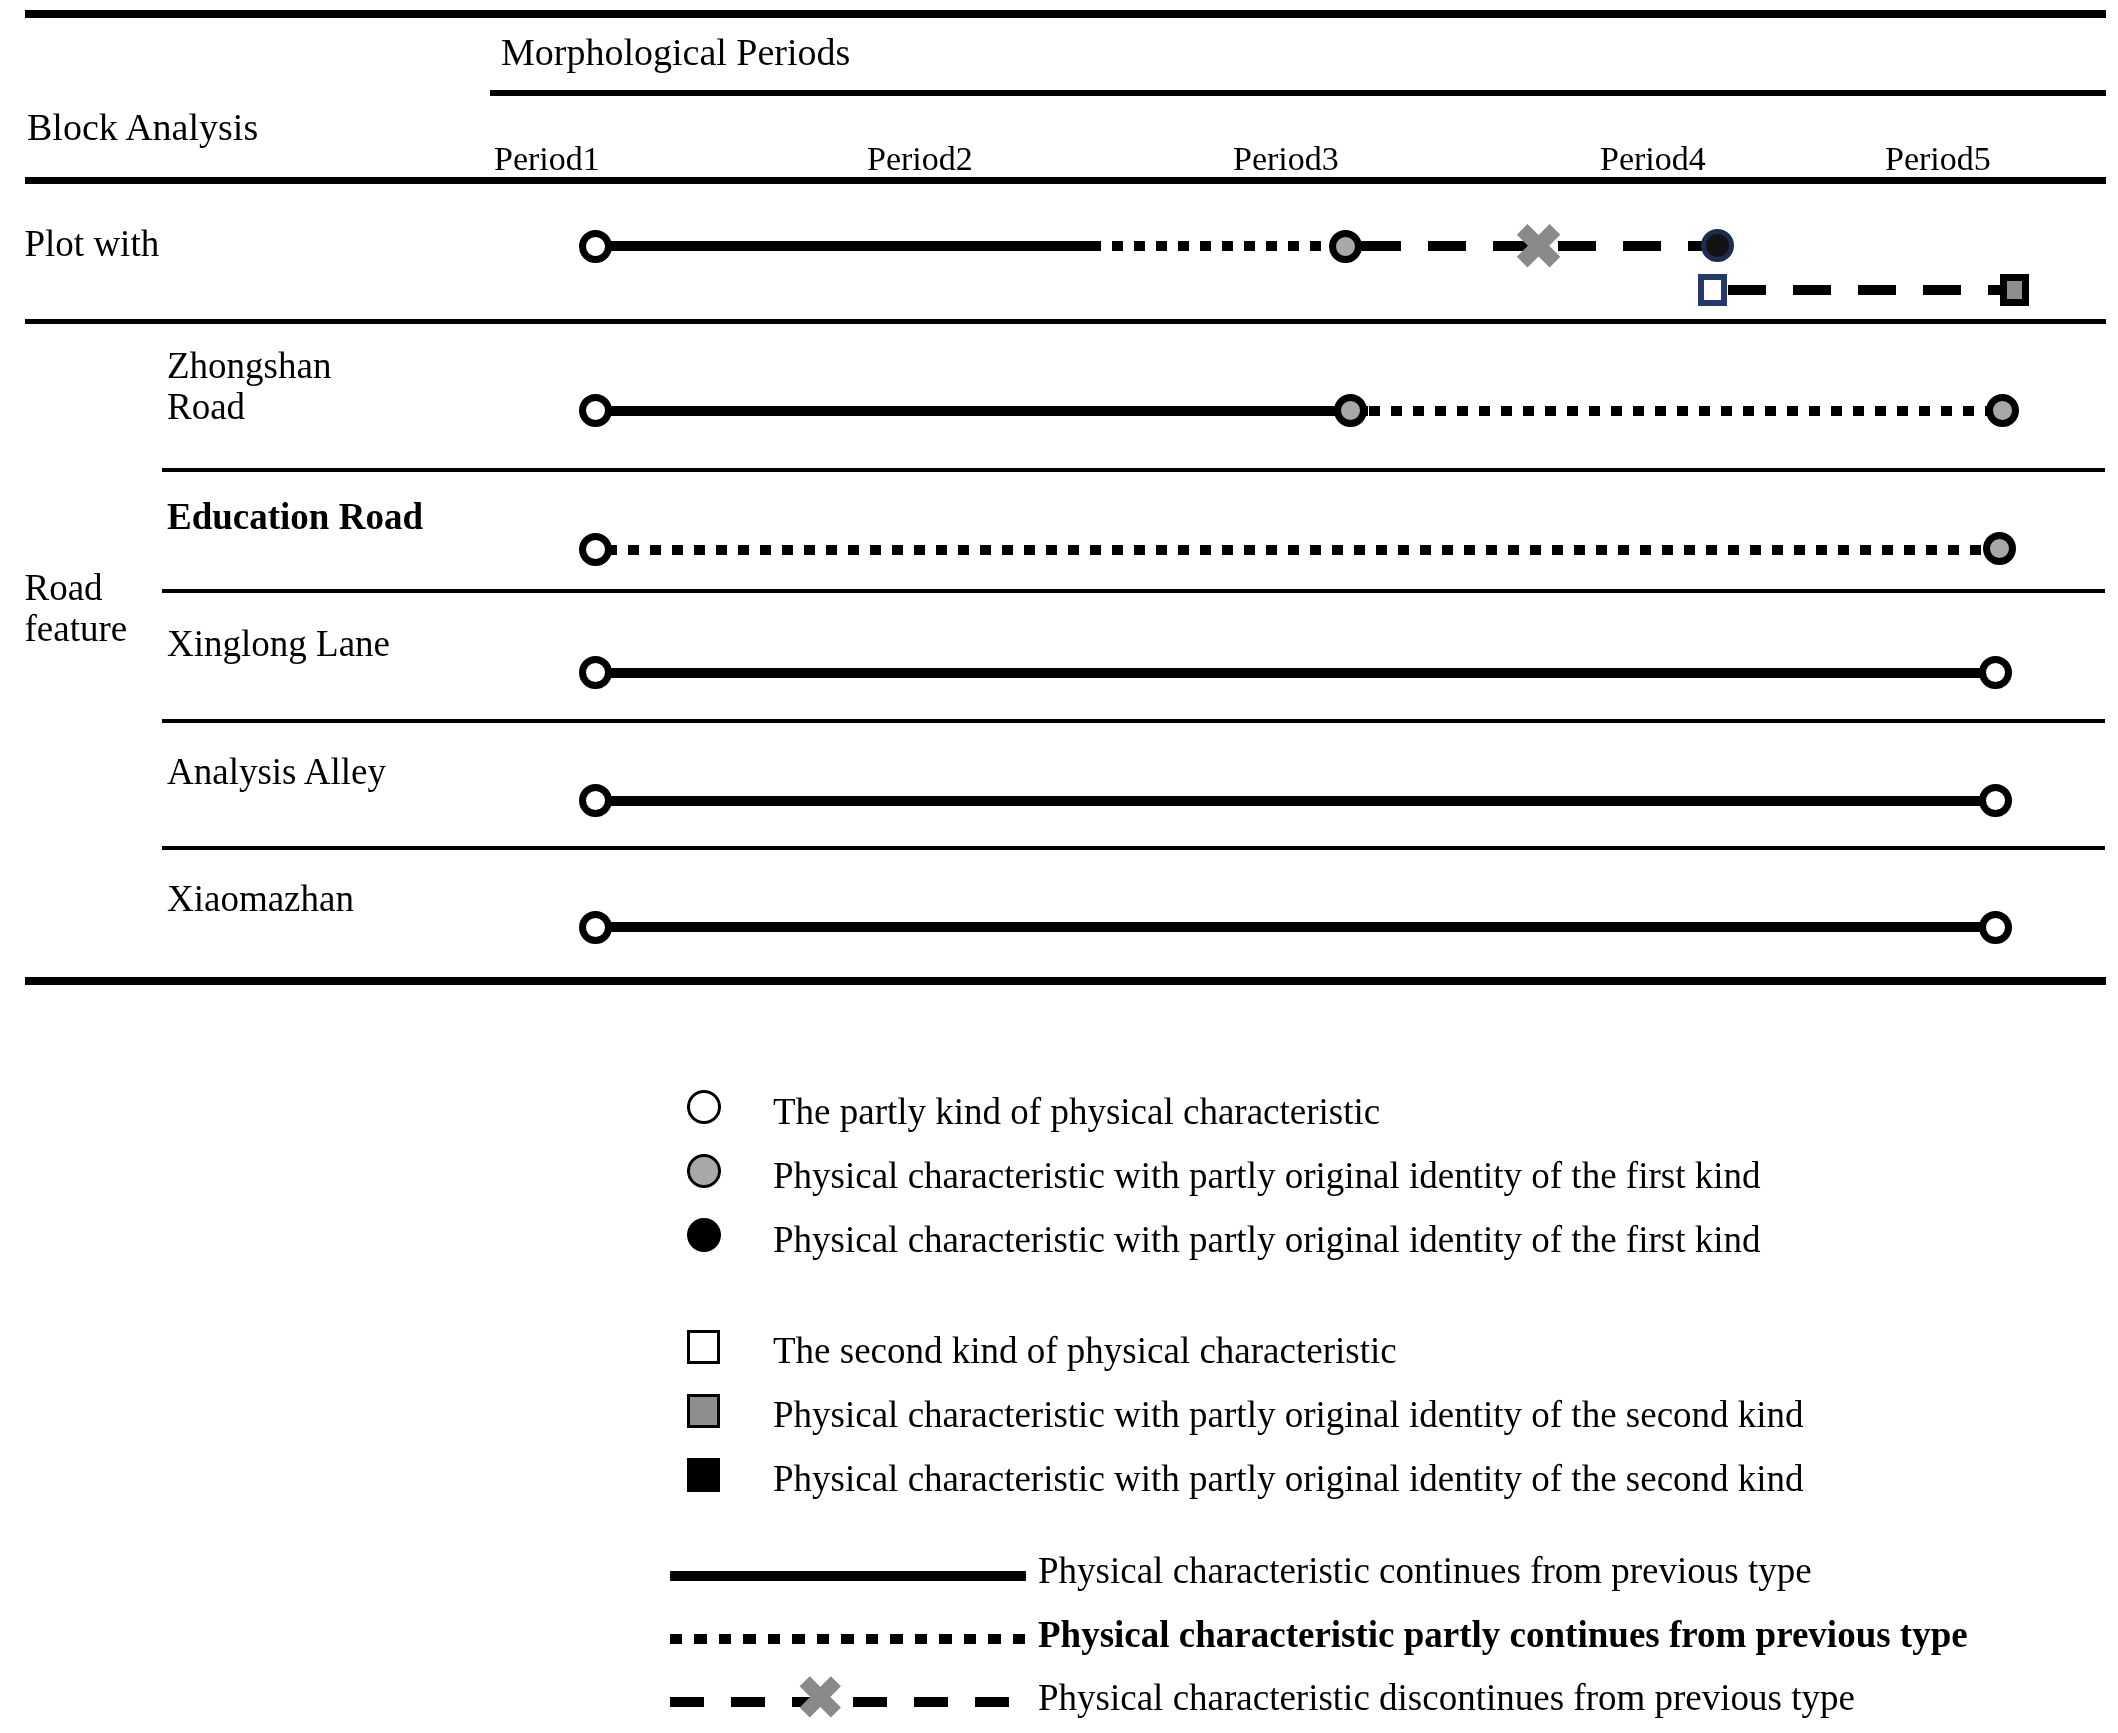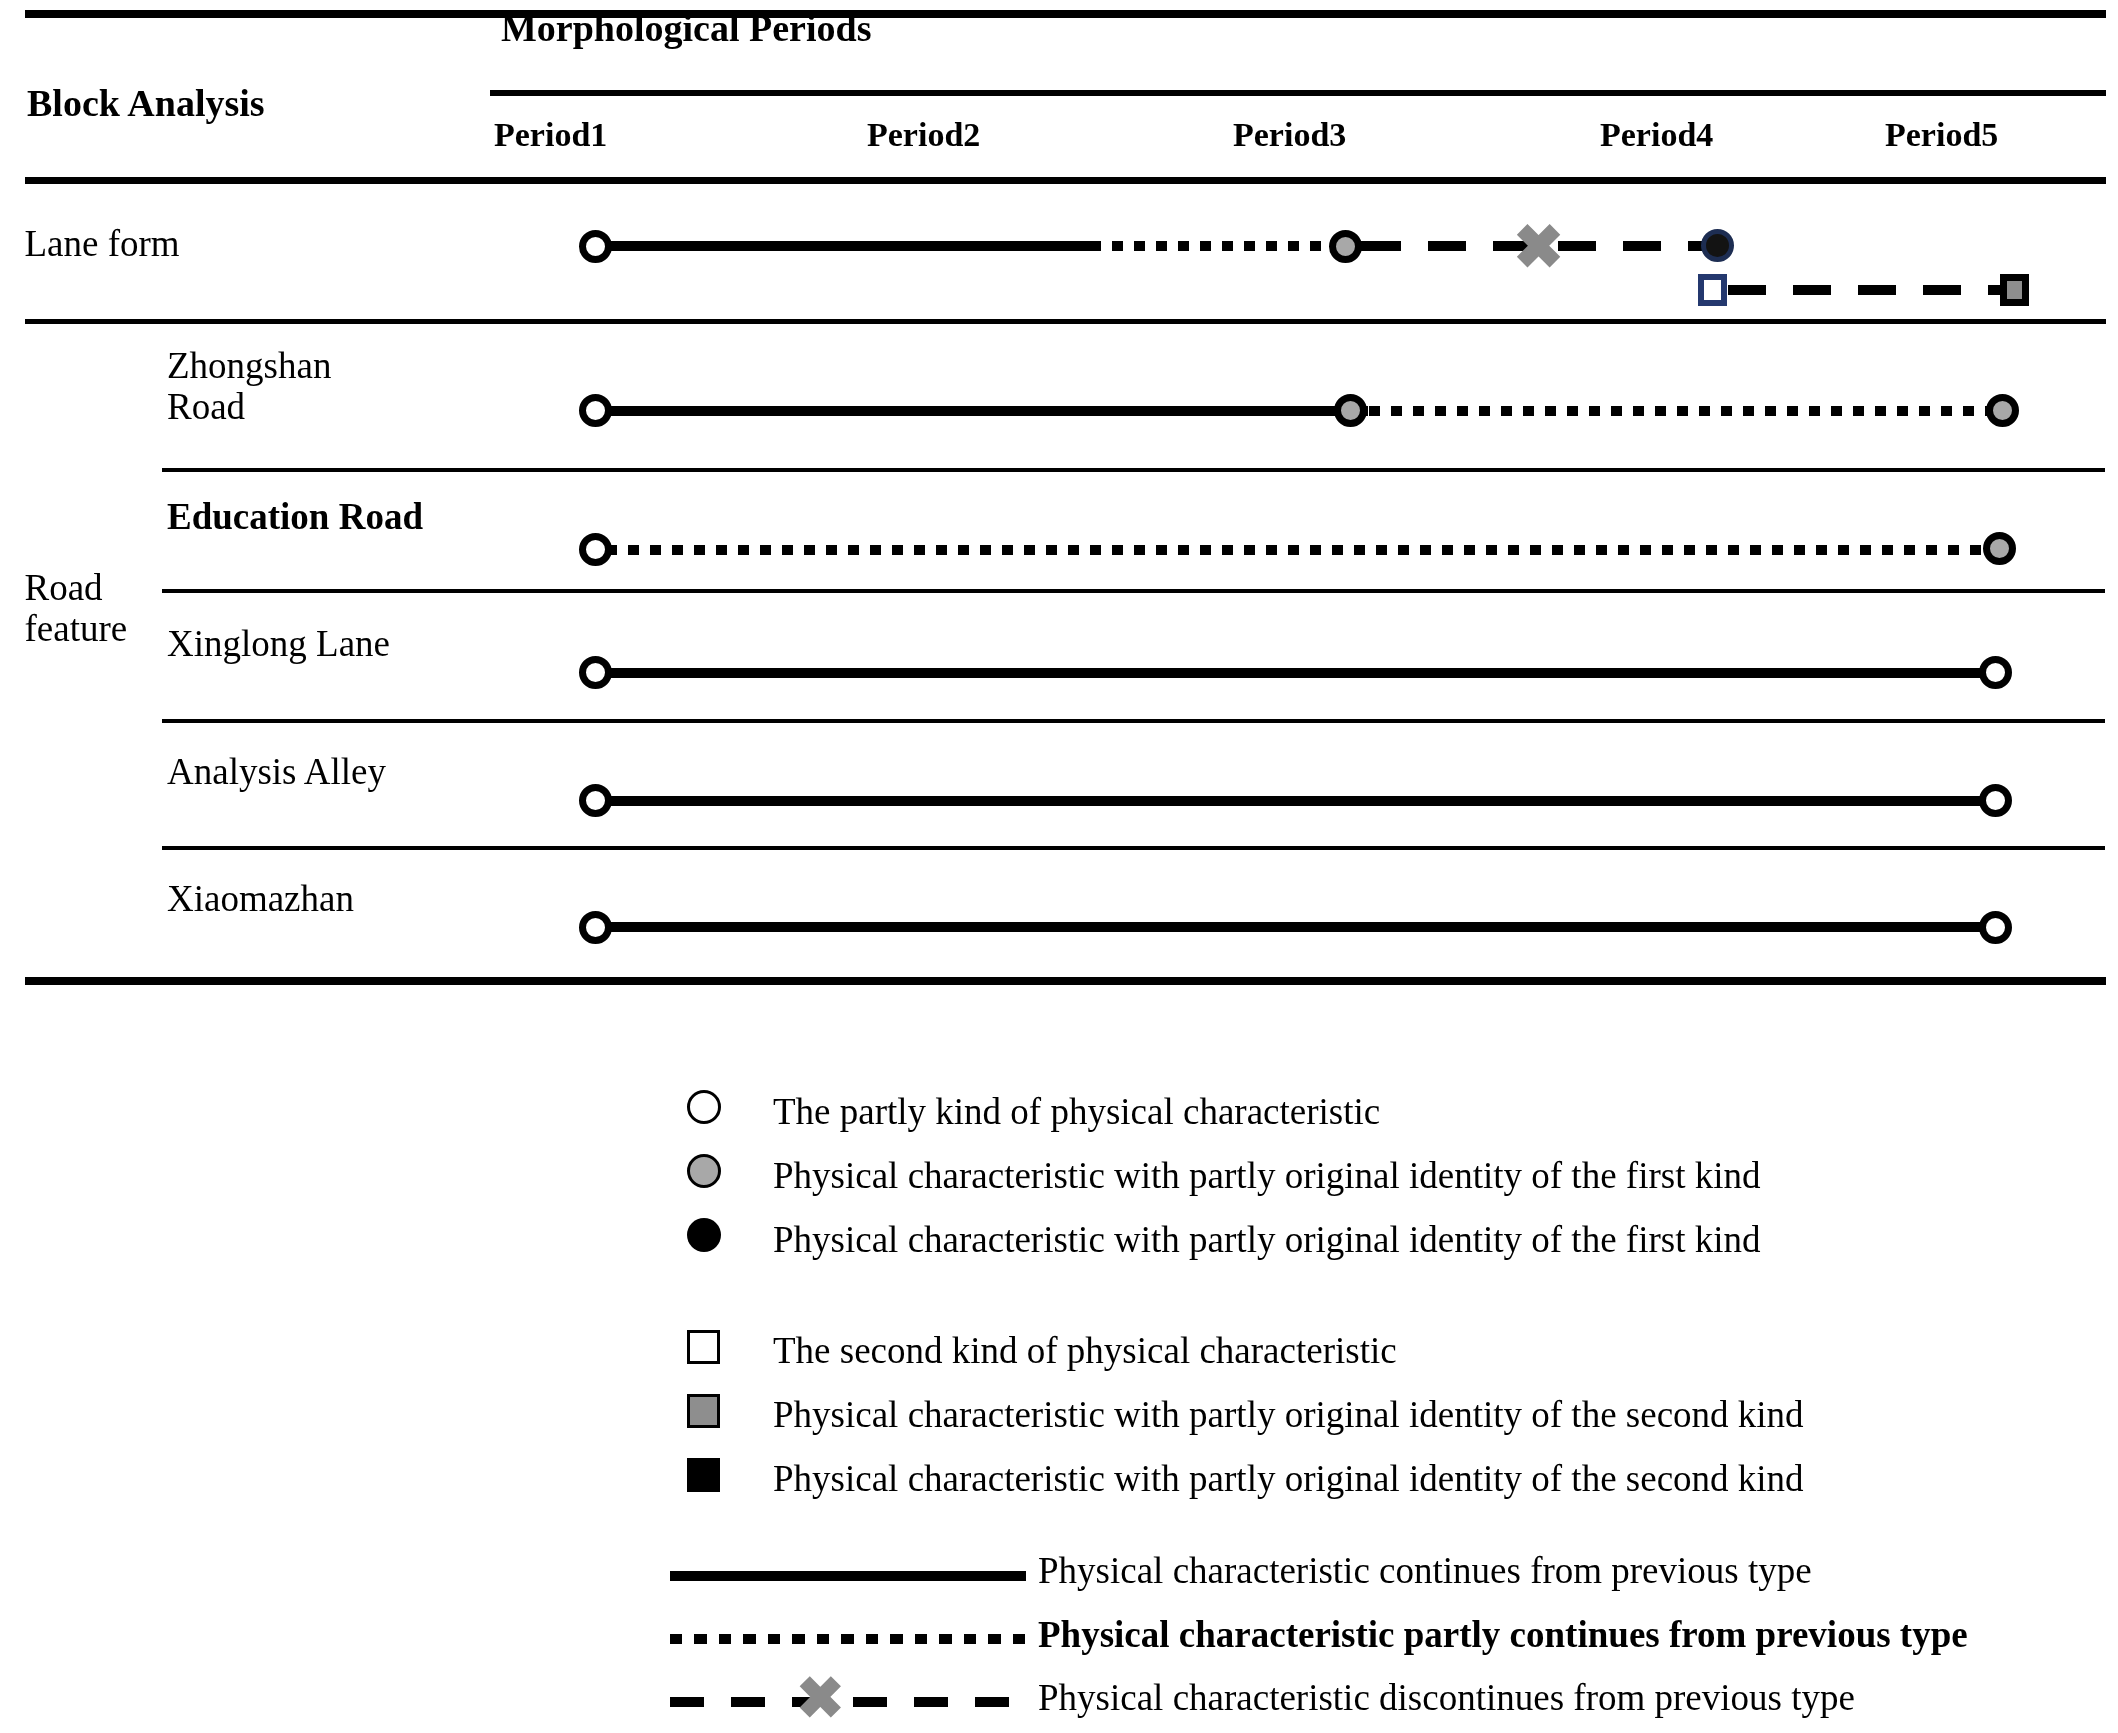--- a/index.html
+++ b/index.html
@@ -29,21 +29,22 @@
     background: #000000;
   }
 
   .lbl {
     position: absolute;
     white-space: pre;
     line-height: 1.12;
   }
 
   .hdr-bold {
-    font-weight: 700;
+    font-weight: 400;
+    margin-top: 24px;
   }
 
   
   #block-analysis {
     left: 27px;
     top: 82px;
     font-size: 38px;
   }
   #morph-title {
     left: 501px;
@@ -178,21 +179,21 @@
   <div class="lbl hdr-bold" id="block-analysis">Block Analysis</div>
 
   <div class="lbl hdr-bold" id="morph-title">Morphological Periods</div>
 
   <div class="lbl hdr-bold period-hdr" style="left:494px;">Period1</div>
   <div class="lbl hdr-bold period-hdr" style="left:867px;">Period2</div>
   <div class="lbl hdr-bold period-hdr" style="left:1233px;">Period3</div>
   <div class="lbl hdr-bold period-hdr" style="left:1600px;">Period4</div>
   <div class="lbl hdr-bold period-hdr" style="left:1885px;">Period5</div>
 
-  <div class="lbl" id="plot-form-label">Lane form</div>
+  <div class="lbl" id="plot-form-label">Plot with</div>
 
   <div class="lbl" id="road-feature-label">Road
 feature</div>
 
   <div class="lbl road-name" style="top:345px;">Zhongshan
 Road</div>
   <div class="lbl road-name" style="top:496px;font-weight:bold;">Education Road</div>
   <div class="lbl road-name" style="top:623px;">Xinglong Lane</div>
   <div class="lbl road-name" style="top:751px;">Analysis Alley</div>
   <div class="lbl road-name" style="top:878px;">Xiaomazhan</div>

